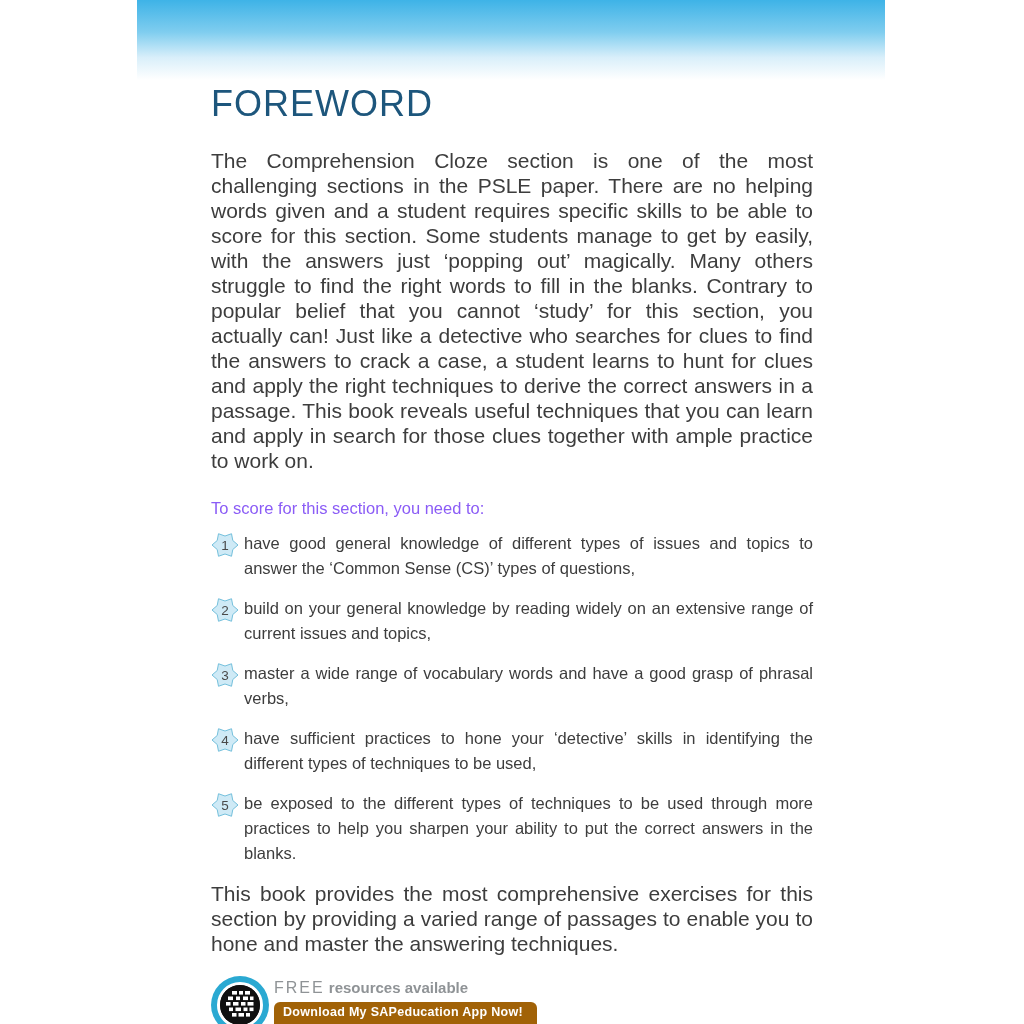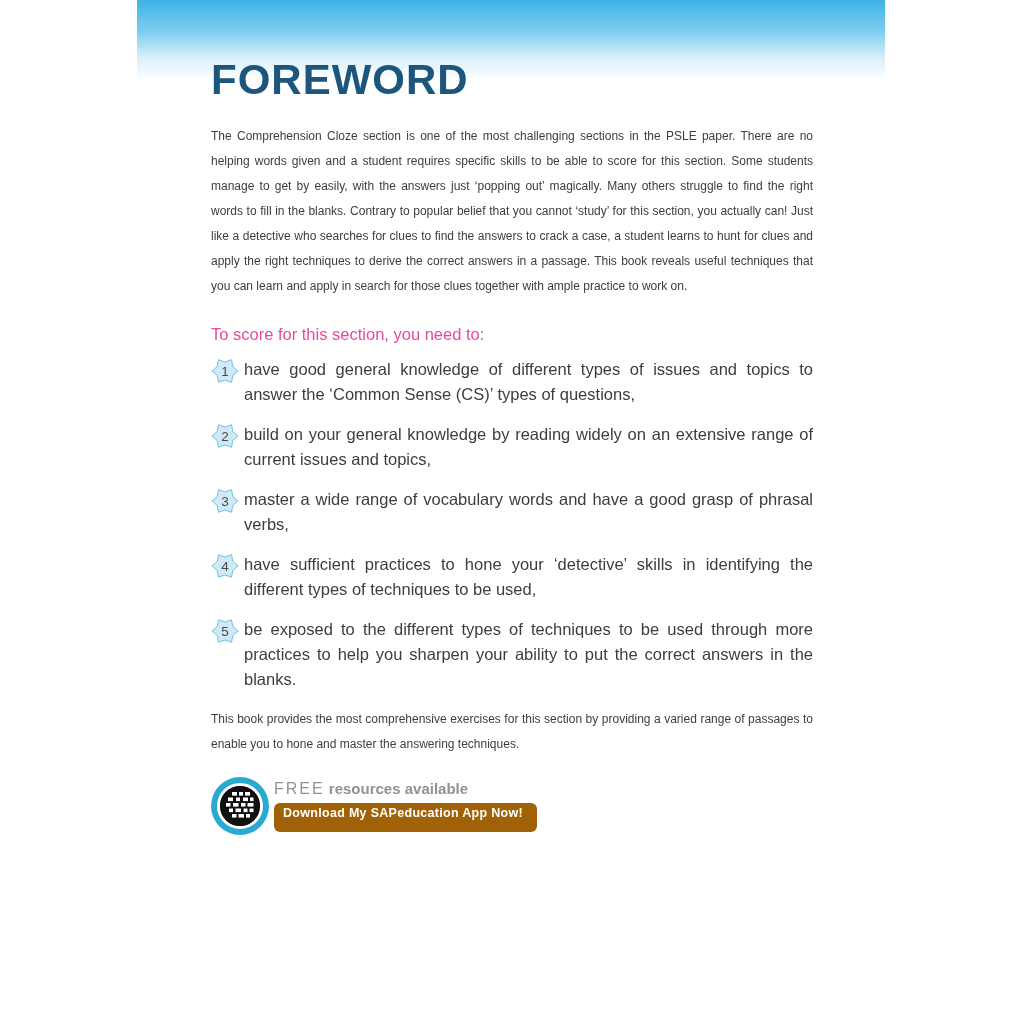--- a/index.html
+++ b/index.html
@@ -18,38 +18,38 @@
   .gradient-band {
     position: absolute; top: 0; left: 0;
     width: 100%; height: 80px;
     background: linear-gradient(to bottom, #3eb3e7 0%, #7fcdef 40%, #d9effa 72%, #ffffff 100%);
   }
   .content {
     position: absolute; top: 0; left: 74px;
     width: 602px;
   }
   .title {
-    margin-top: 58px;
-    font-size: 42px;
-    font-weight: bold;
+    margin-top: 82px;
+    font-size: 36px;
+    font-weight: normal;
     letter-spacing: 1px;
     color: #1d567c;
     line-height: 44px;
   }
   .para {
-    font-size: 12px;
+    font-size: 21px;
     line-height: 25px;
     color: #3d3d3d;
     text-align: justify;
   }
   .p1 { margin-top: 22px; }
   .list-intro {
     margin-top: 26px;
     font-size: 16.5px;
-    color: #ec4899;
+    color: #8b5cf6;
   }
   .list { margin-top: 13px; }
   .list-item { display: flex; margin-bottom: 15px; }
   .badge-cell { flex: 0 0 33px; padding-top: 0px; }
   .badge-cell svg { width: 28px; height: 28px; display: block; }
   .item-text {
     flex: 1;
     font-size: 16.5px;
     line-height: 25px;
     color: #3d3d3d;

